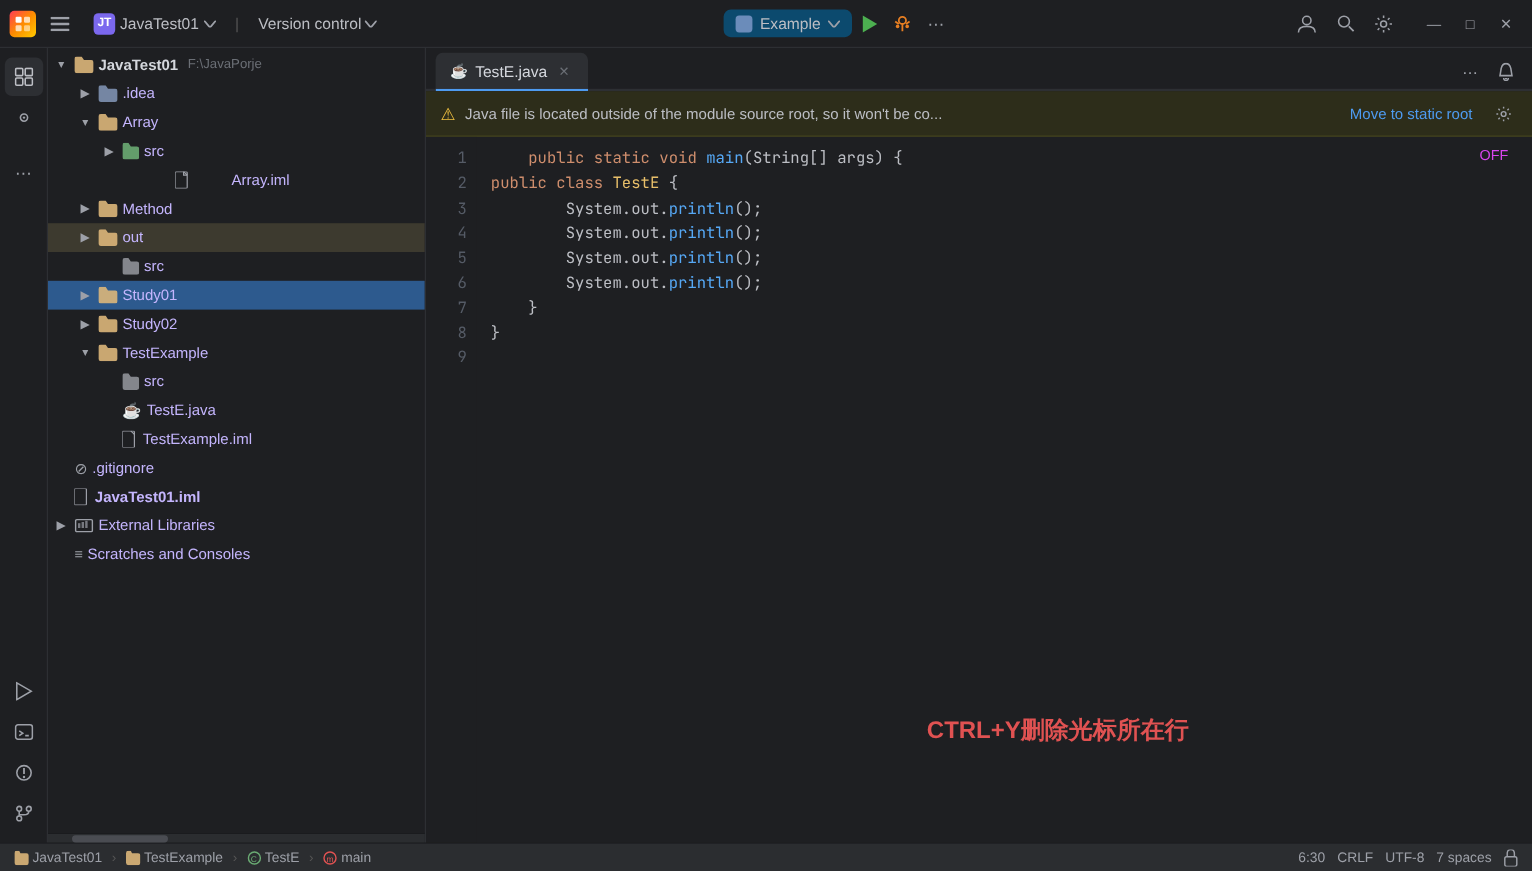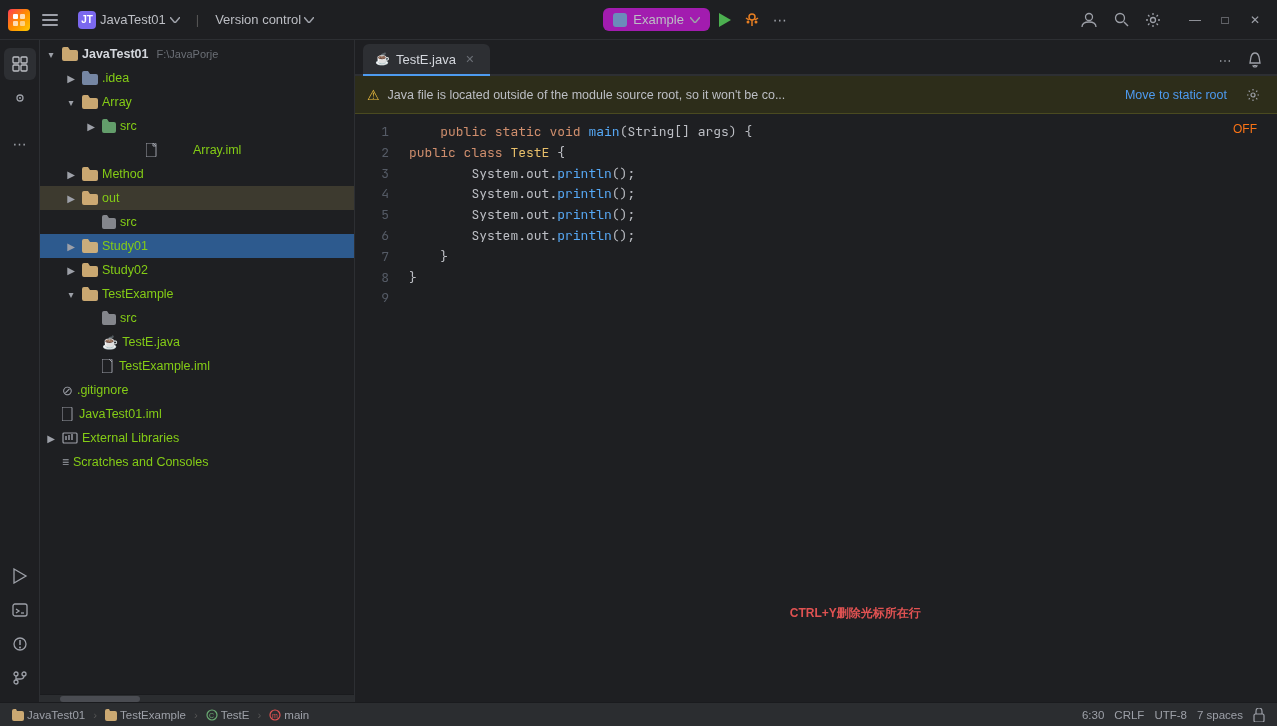--- a/index.html
+++ b/index.html
@@ -56,21 +56,21 @@
     .titlebar-vc {
       display: flex; align-items: center; gap: 3px;
       padding: 4px 8px;
       border-radius: 6px;
       cursor: pointer;
       color: #bcbec4;
     }
     .titlebar-center { flex: 1; display: flex; align-items: center; justify-content: center; }
     .run-config {
       display: flex; align-items: center; gap: 6px;
-      background: #a21caf;
+      background: #0c4a6e;
       border-radius: 6px;
       padding: 4px 10px;
       cursor: pointer;
     }
     .run-config-icon {
       width: 14px; height: 14px;
       background: #6b6f76;
       border-radius: 2px;
     }
     .run-btn {
@@ -168,21 +168,21 @@
     }
     .tree-item.selected { background: #2d5a8e; color: #d4d7dd; }
     .tree-item.highlighted { background: #3d3a2f; }
     .expand-arrow {
       width: 14px; height: 14px;
       display: flex; align-items: center; justify-content: center;
       font-size: 10px;
       color: #9da0a8;
       flex-shrink: 0;
     }
-    .tree-label { font-size: 12.5px; color: #84cc16; }
+    .tree-label { font-size: 12.5px; color: #c4b5fd; }
     .tree-label.bold { font-weight: bold; color: #d4d7dd; }
     .tree-subtext { color: #6b6f76; font-size: 11px; margin-left: 4px; }
 
     
     .editor-area {
       flex: 1;
       display: flex;
       flex-direction: column;
       background: #1e1f22;
     }
@@ -292,31 +292,31 @@
       overflow: auto;
     }
     .code-line { white-space: pre; }
     .kw { color: #cf8e6d; }
     .fn { color: #56a8f5; }
     .cls { color: #e8bf6a; }
     .off-label {
       position: absolute;
       top: 8px;
       right: 20px;
-      color: #f97316;
+      color: #d946ef;
       font-size: 12px;
     }
 
     
     .center-annotation {
       position: absolute;
       bottom: 80px;
       left: 50%;
       transform: translateX(-20%);
-      font-size: 12px;
+      font-size: 20px;
       font-weight: bold;
     }
     .annotation-key { color: #e05252; }
     .annotation-text { color: #e05252; }
 
     
     .status-bar {
       height: 24px;
       background: #2b2d30;
       display: flex;
@@ -596,21 +596,21 @@
           </svg>
         <span class="tree-label">TestExample.iml</span>
       </div>
 
       <div class="tree-item" style="padding-left: 4px;">
         <div class="expand-arrow" style="width:14px;"></div>
         <span style="font-size:13px; color:#9da0a8;">⊘</span>
         <span class="tree-label">.gitignore</span>
       </div>
 
-      <div class="tree-item" style="padding-left: 4px;">
+      <div class="tree-item" style="padding-left: 4px; font-weight: bold;">
         <div class="expand-arrow" style="width:14px;"></div>
         <svg width="13" height="14" viewBox="0 0 13 14">
             <rect x="0" y="0" width="10" height="14" rx="1" fill="none" stroke="#9da0a8" stroke-width="1"></rect>
           </svg>
         <span class="tree-label">JavaTest01.iml</span>
       </div>
 
       <div class="tree-item" style="padding-left: 4px;">
         <div class="expand-arrow">▶</div>
         <svg width="16" height="14" viewBox="0 0 16 14">

